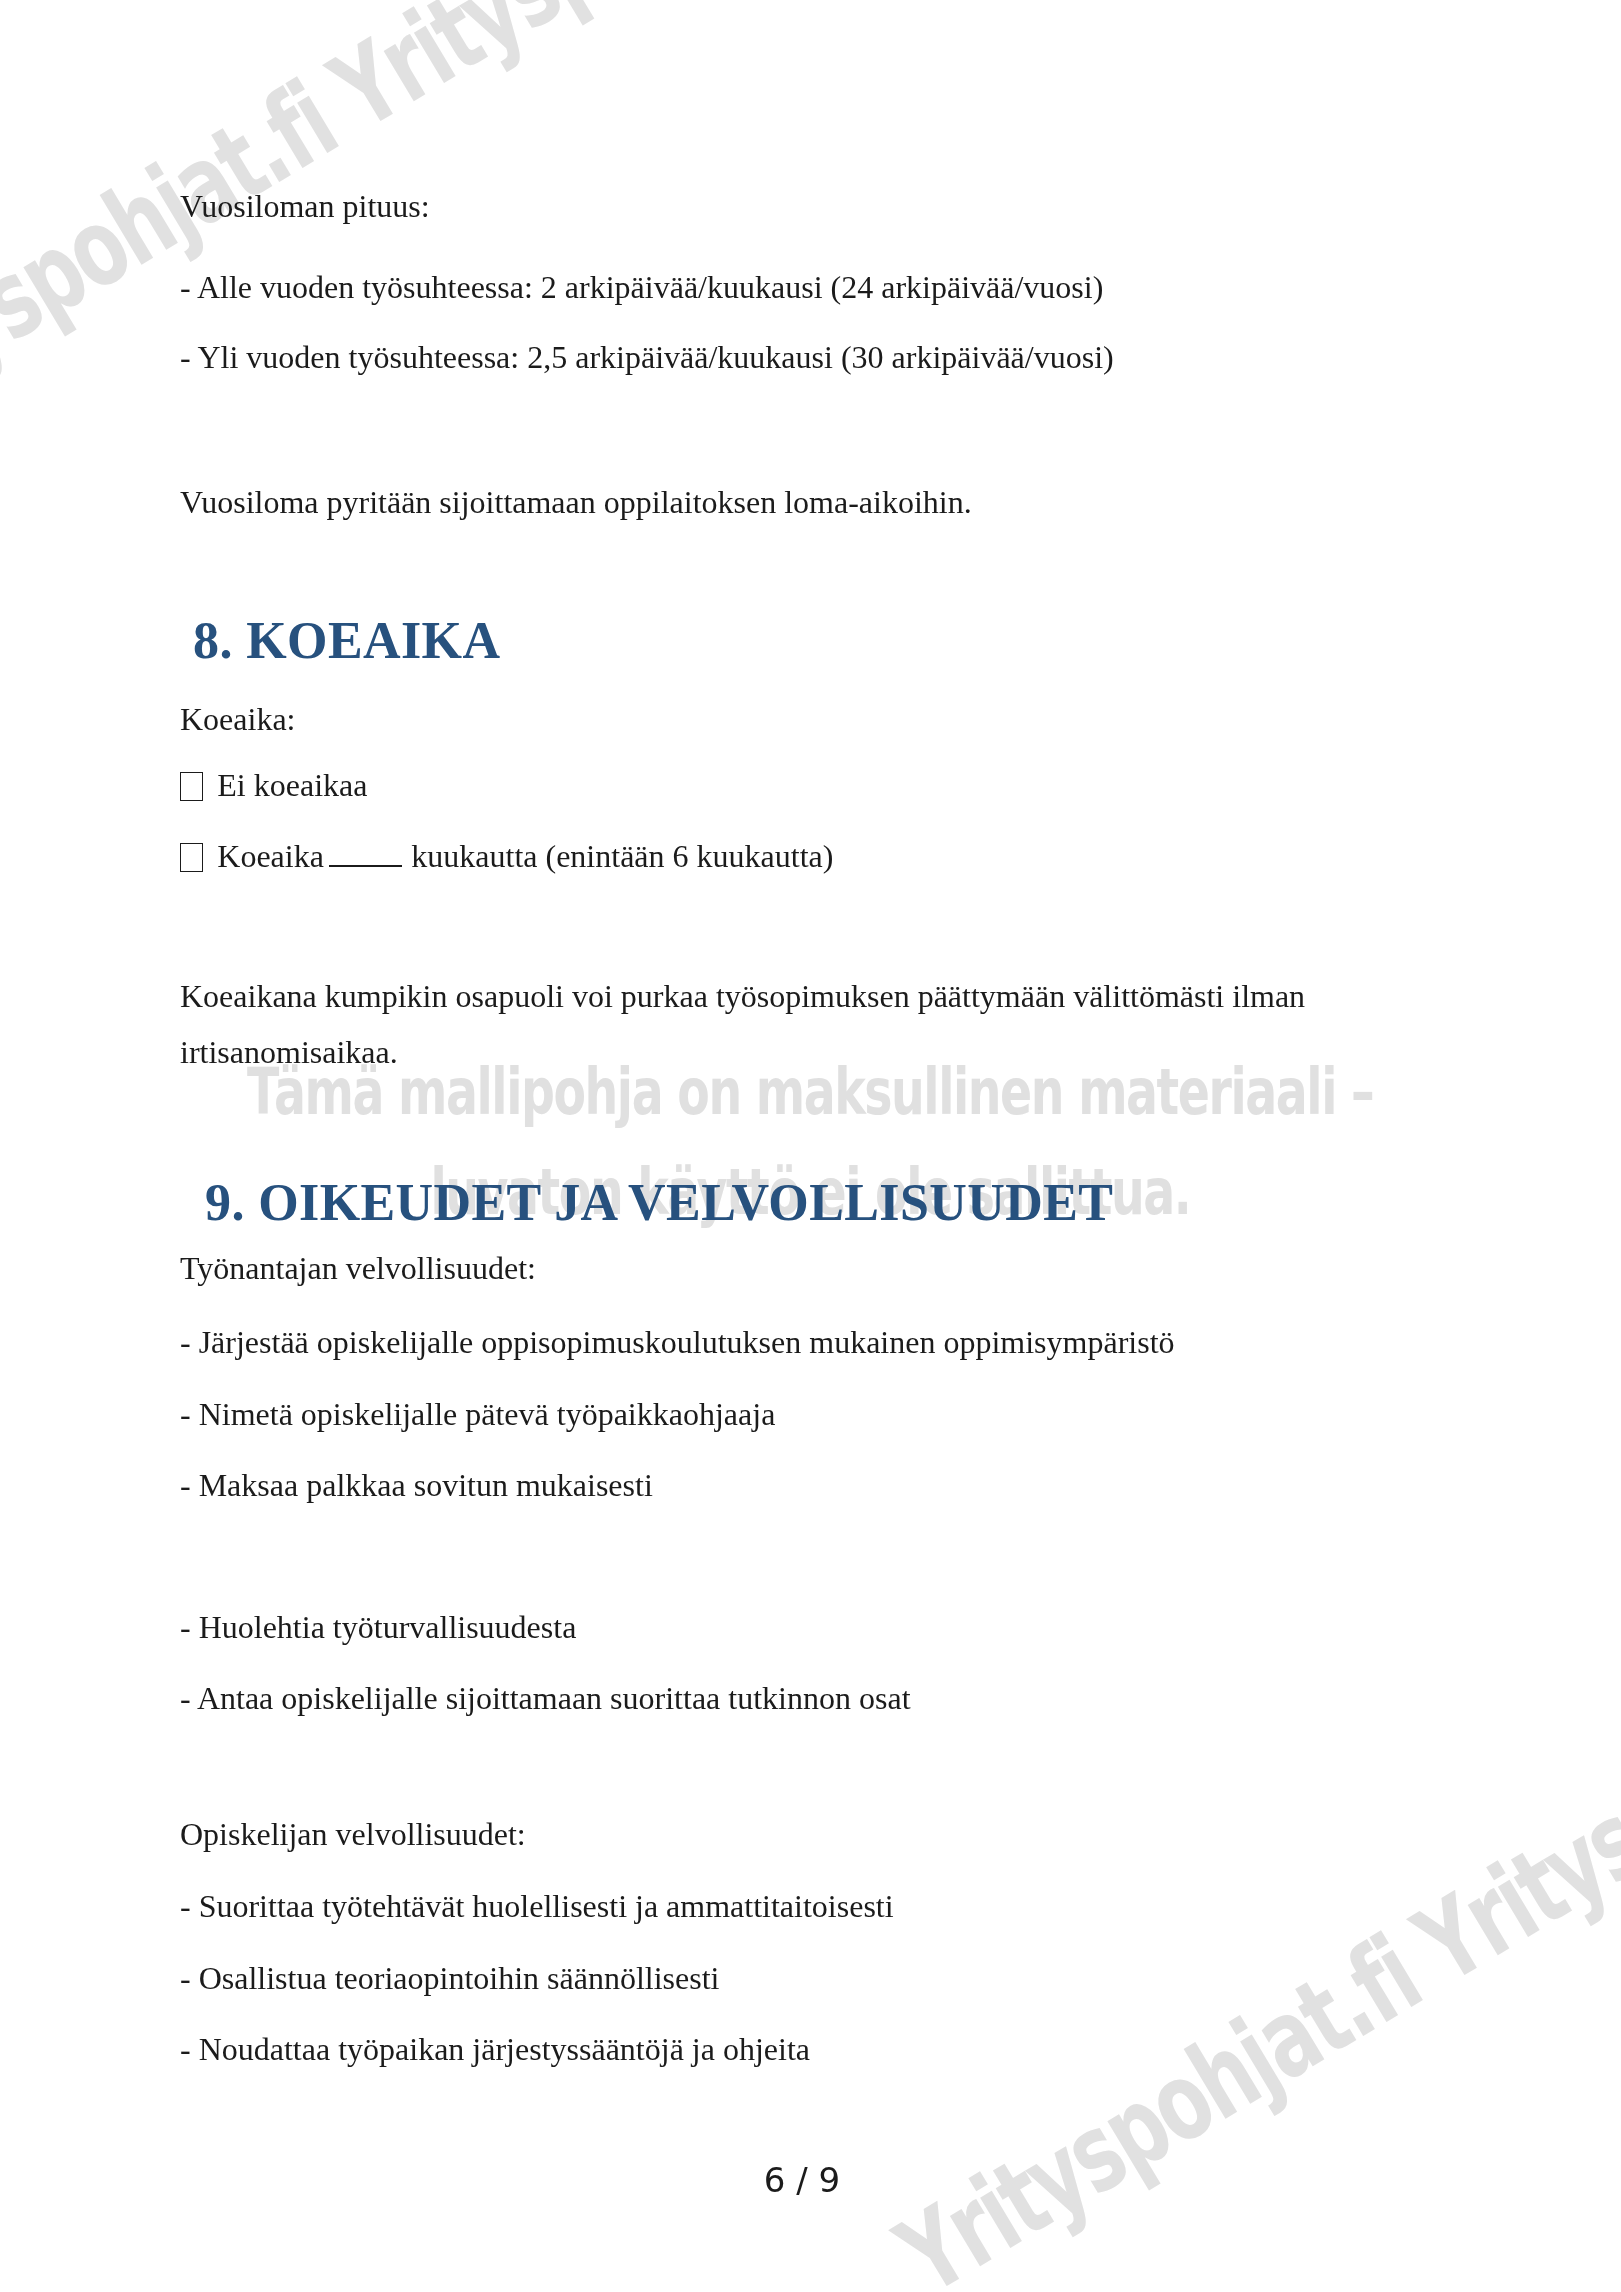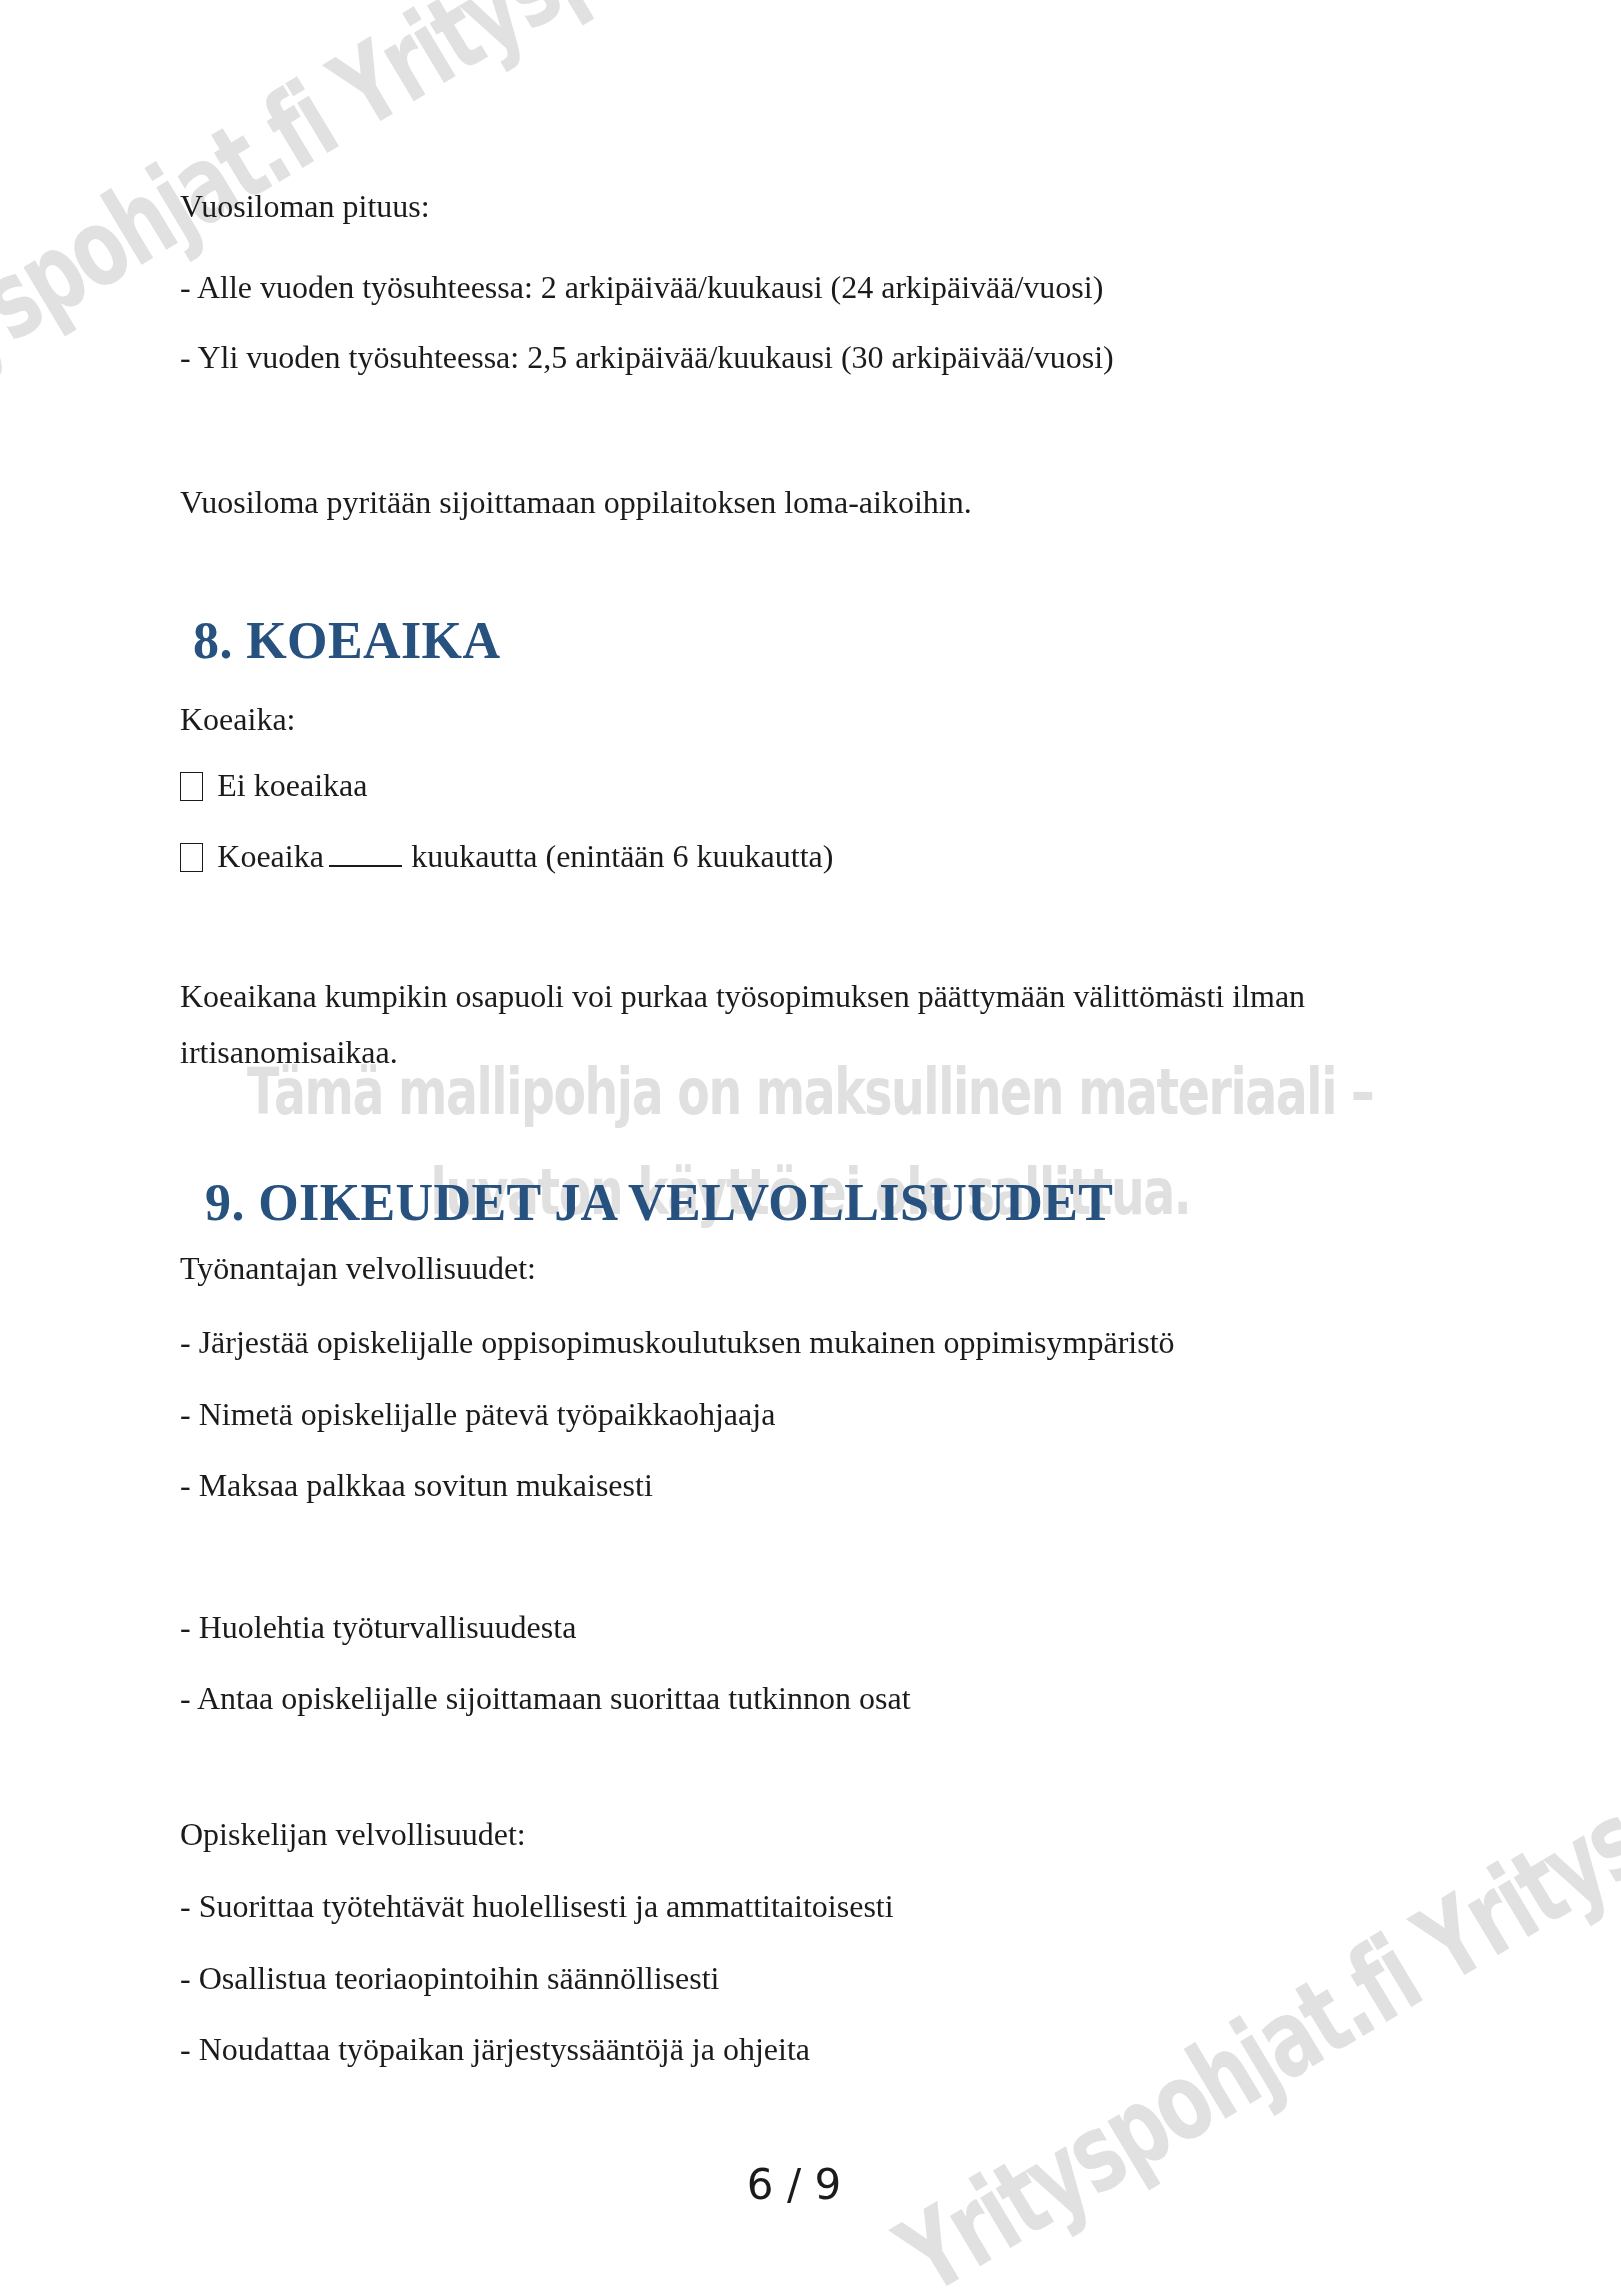--- a/index.html
+++ b/index.html
@@ -91,26 +91,26 @@
   .blank {
     display: inline-block;
     width: 73px;
     border-bottom: 2.7px solid #1b1b1b;
     height: 25px;
     margin: 0 9px 0 5.4px;
   }
   .pagenum {
     position: absolute;
     z-index: 2;
-    left: 4px;
+    left: 12px;
     top: 2160px;
     width: 1580px;
     text-align: center;
     font-family: "DejaVu Sans", sans-serif;
-    font-size: 42px;
+    font-size: 34px;
     color: #1b1b1b;
   }
 </style>
 </head>
 <body>
 
 <div id="page">
 
   <div class="wm-diagonal wm-diag-top">Yrityspohjat.fi Yrityspohjat.fi</div>
 

